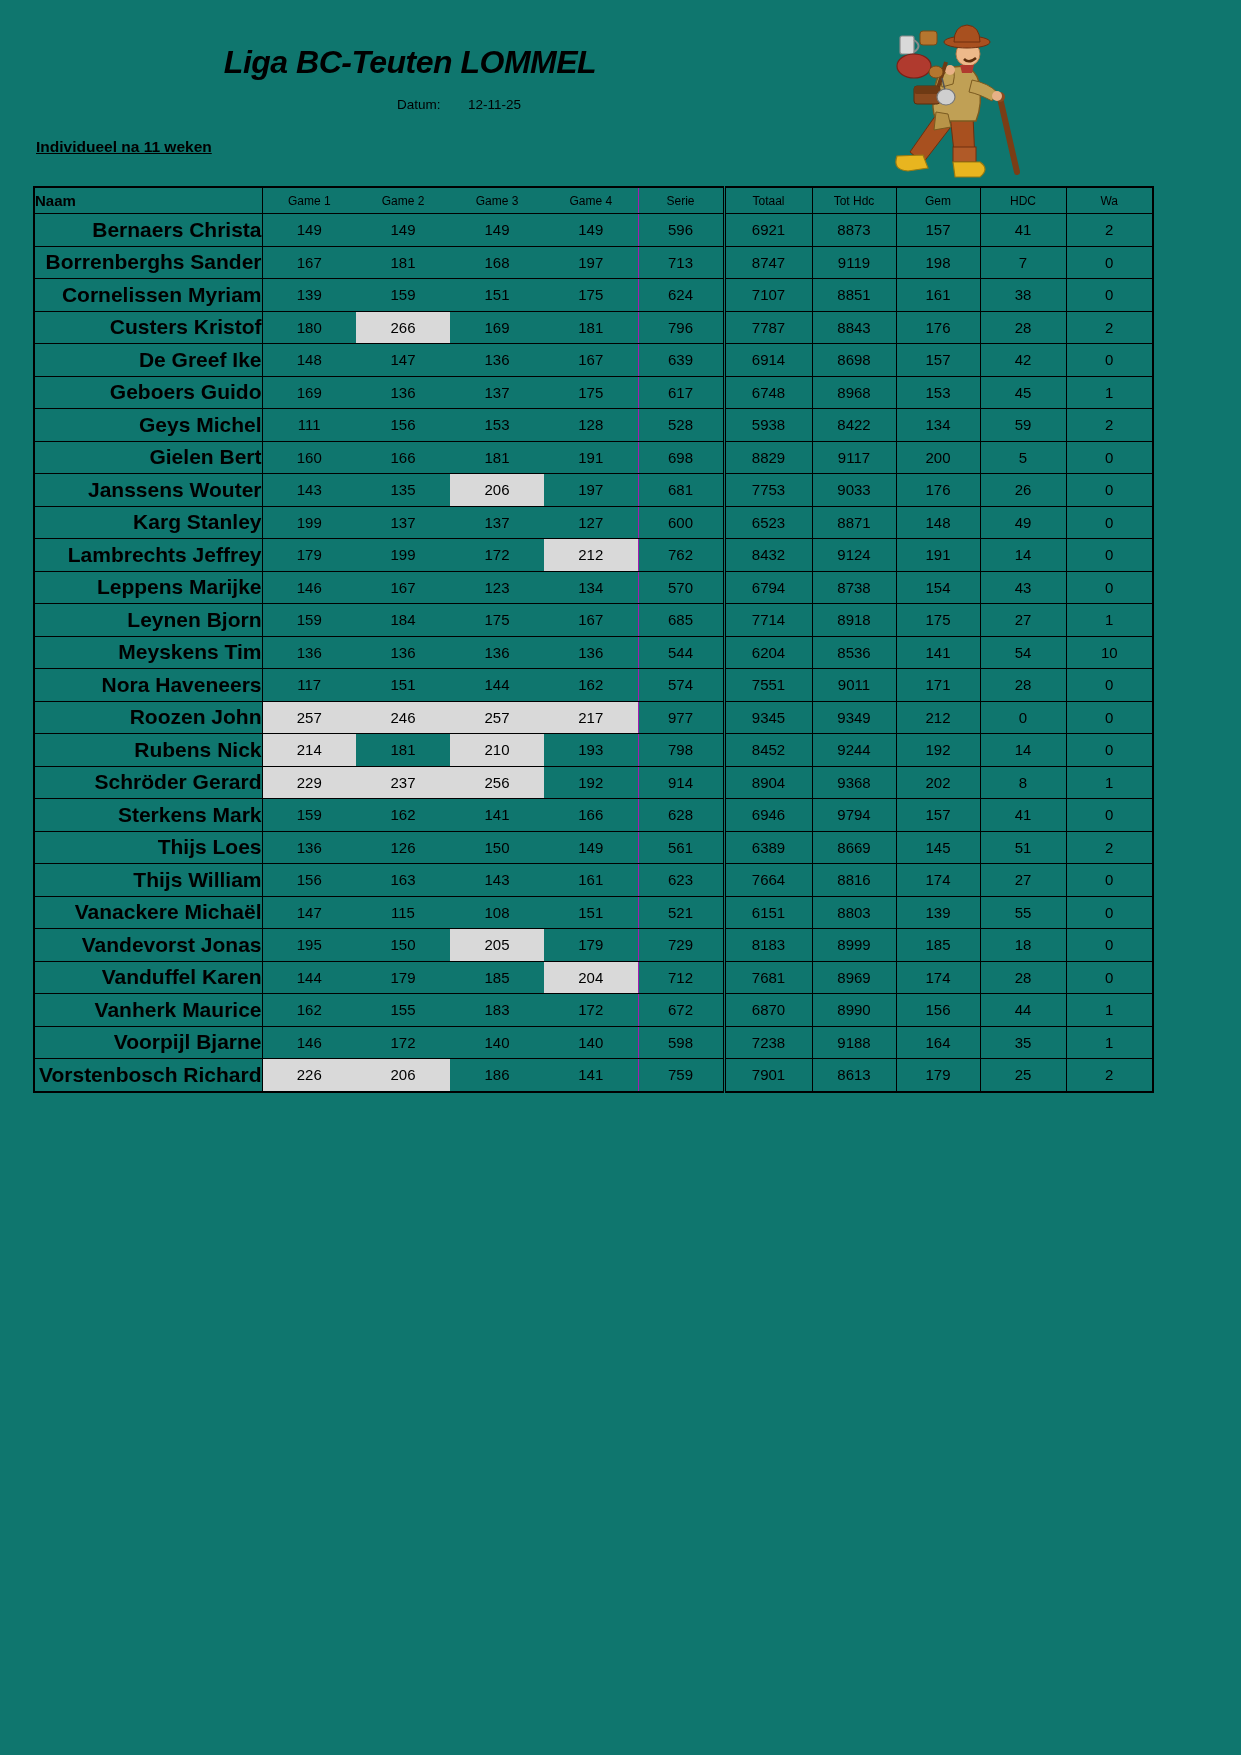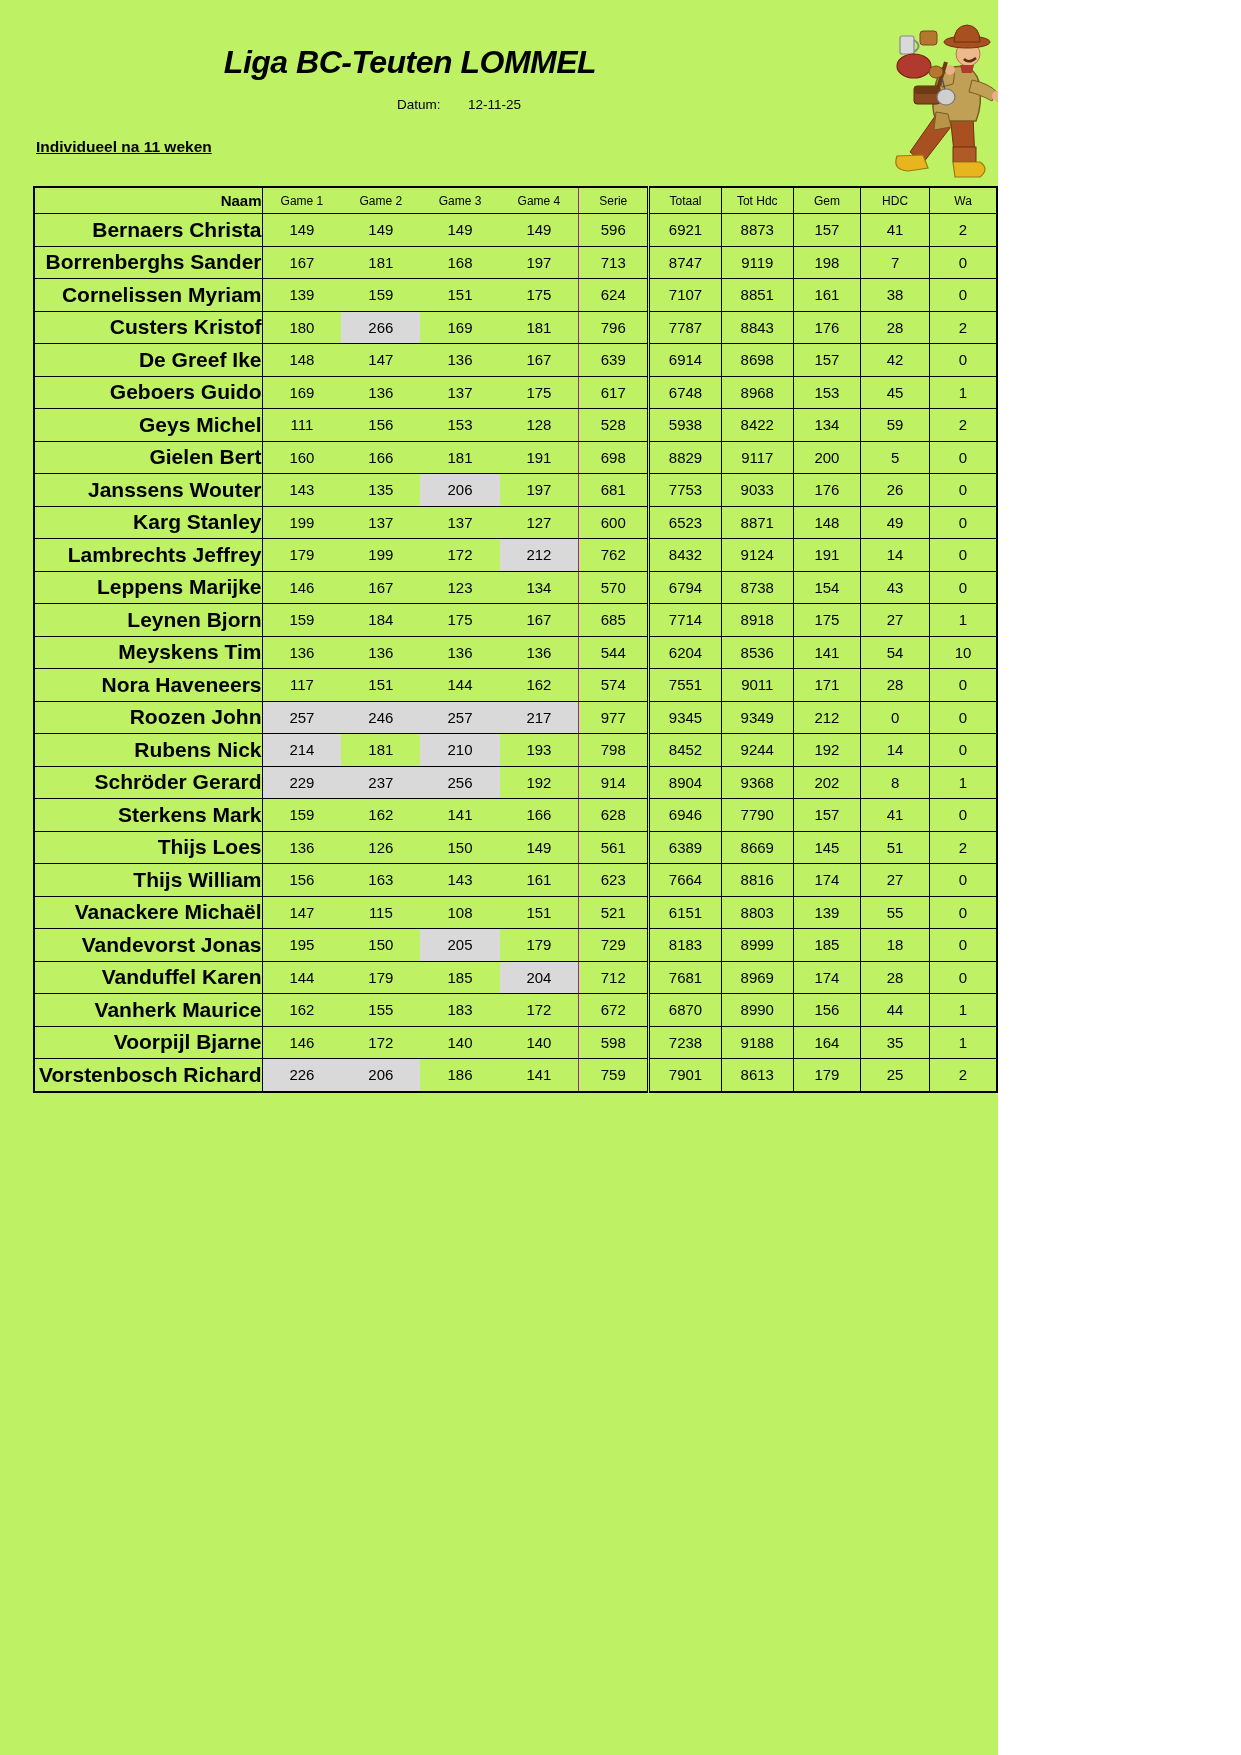--- a/index.html
+++ b/index.html
@@ -1,19 +1,19 @@
 <!DOCTYPE html>
 <html><head>
 <meta charset="utf-8">
 <style>
   html,body{margin:0;padding:0;background:#ffffff;}
   .page{
     position:relative;
-    width:998px;height:1755px;
-    background:#bef264;
+    width:1241px;height:1755px;
+    background:#0f766e;
     font-family:"Liberation Sans", sans-serif;
     color:#000;
     overflow:hidden;
   }
   .title{
     position:absolute;left:0;top:44px;width:820px;
     text-align:center;
     font-size:32px;font-weight:bold;font-style:italic;
     letter-spacing:-0.5px;
     white-space:nowrap;
@@ -38,21 +38,21 @@
     text-align:center;vertical-align:middle;
     font-size:15px;
     overflow:hidden;white-space:nowrap;
   }
   .results thead th{height:25px;font-weight:normal;font-size:12px;}
   .results thead th:first-child{font-weight:bold;font-size:15px;}
   .results tbody td{height:31.5px;}
   
   .results td:first-child,.results th:first-child{
     border-right:1px solid #000;
-    text-align:right;
+    text-align:left;
   }
   .results tbody td:first-child{
     text-align:right;font-weight:bold;padding-left:4px;font-size:21px;
   }
   .results td:nth-child(6),.results th:nth-child(6){border-left:1px solid #a21caf;}
   .results td:nth-child(7),.results th:nth-child(7){border-left:3px double #000;}
   .results td:nth-child(8),.results th:nth-child(8),
   .results td:nth-child(9),.results th:nth-child(9),
   .results td:nth-child(10),.results th:nth-child(10),
   .results td:nth-child(11),.results th:nth-child(11){border-left:1px solid #000;}
@@ -381,21 +381,21 @@
           <td>1</td>
         </tr>
         <tr>
           <td>Sterkens Mark</td>
           <td>159</td>
           <td>162</td>
           <td>141</td>
           <td>166</td>
           <td>628</td>
           <td>6946</td>
-          <td>7790</td>
+          <td>9794</td>
           <td>157</td>
           <td>41</td>
           <td>0</td>
         </tr>
         <tr>
           <td>Thijs Loes</td>
           <td>136</td>
           <td>126</td>
           <td>150</td>
           <td>149</td>

